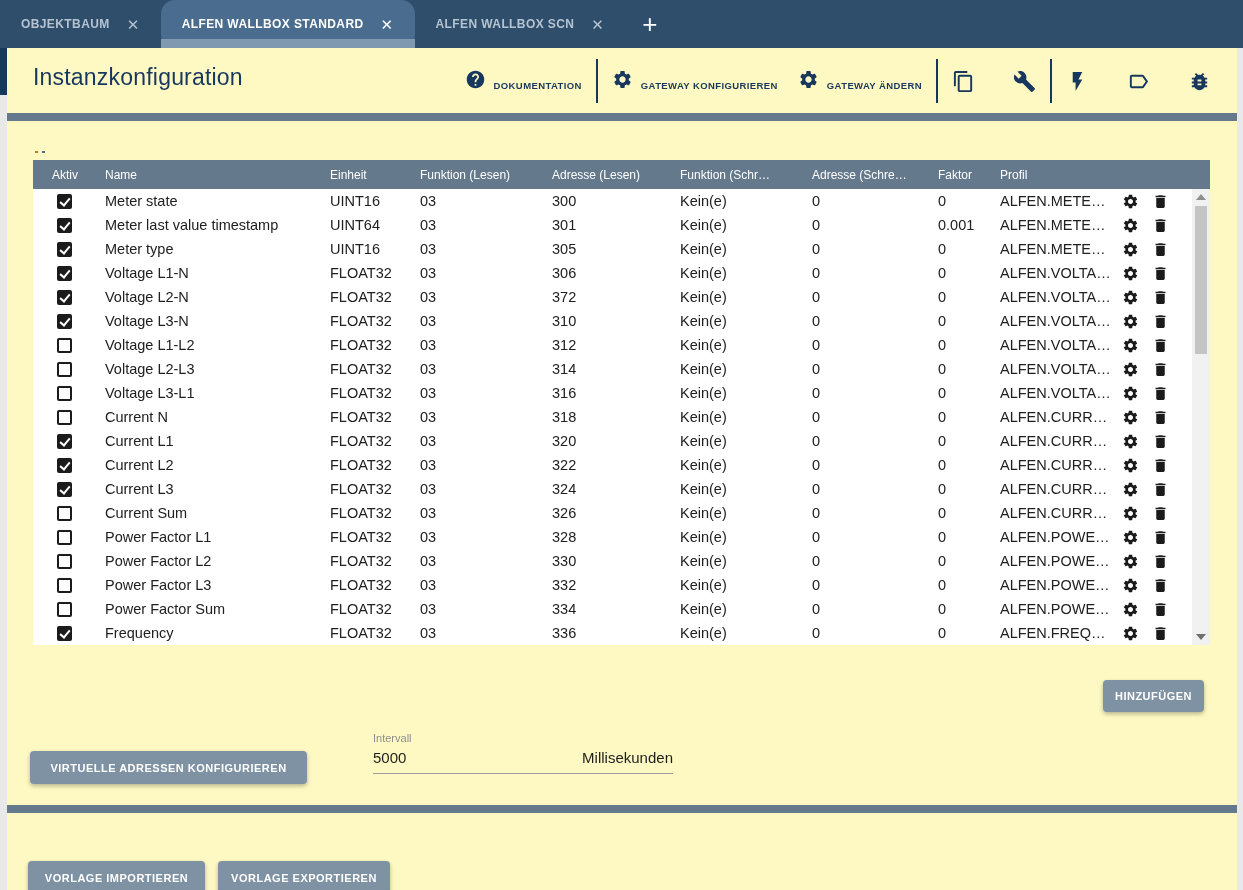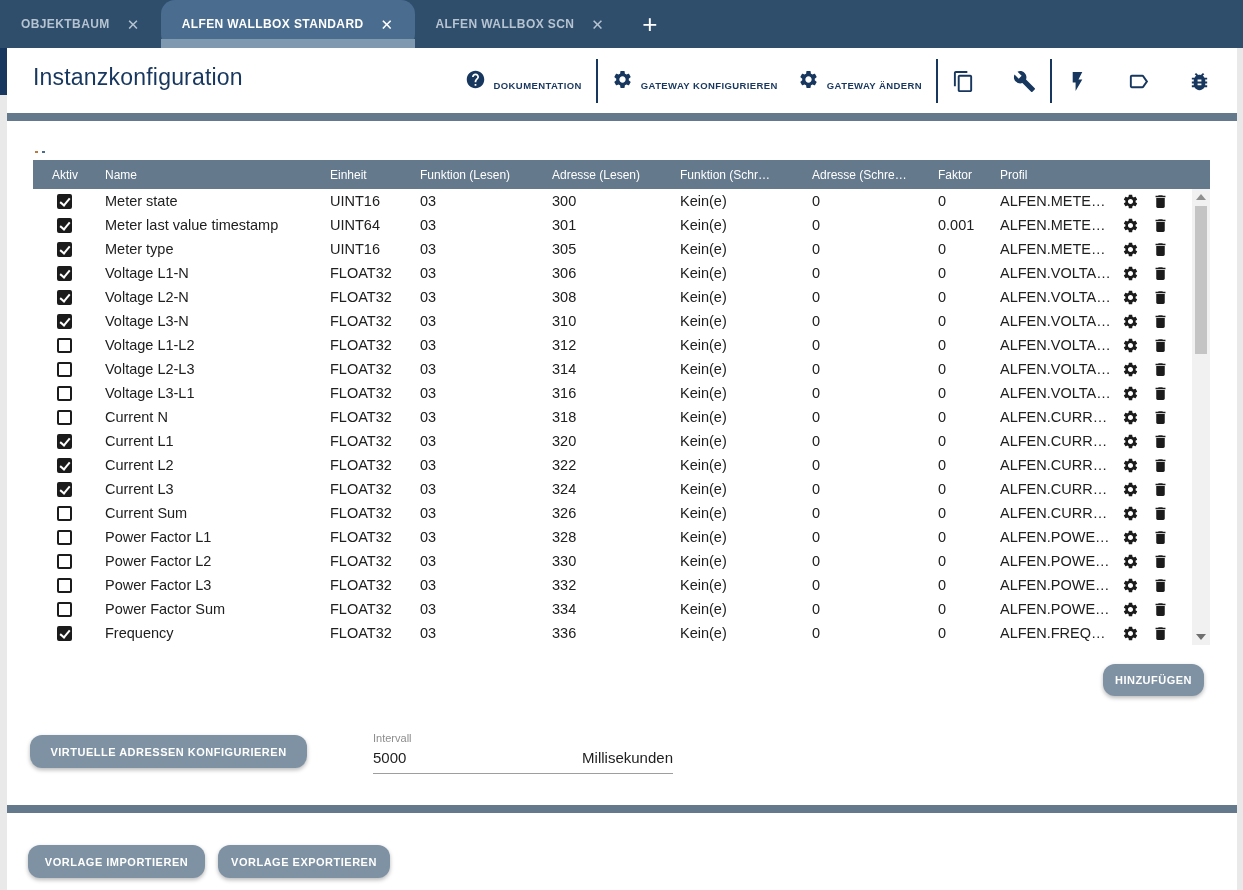--- a/index.html
+++ b/index.html
@@ -28,21 +28,21 @@
   }
   .tab .tab-close { font-size:15px; font-weight:400; line-height:1; position:relative; z-index:1; }
   .tab-add {
     display:flex; align-items:center; padding:0 17px; color:#fff;
     font-size:26px; font-weight:300; cursor:pointer;
   }
 
   
   .sheet {
     position:absolute; left:7px; top:48px; width:1230px; height:842px;
-    background:#ffffff;
+    background:#fef9c3;
   }
   .navstrip { position:absolute; left:0; top:48px; width:7px; height:47px; background:#17375e; z-index:6; }
 
   .page-title {
     position:absolute; left:26px; top:16px; font-size:23px; font-weight:500;
     color:#17375e; letter-spacing:.2px;
   }
 
   
   .toolbar {
@@ -103,23 +103,23 @@
   .vscroll { position:absolute; right:0; top:29px; width:18px; height:456px; background:#f1f1f1; }
   .vs-up, .vs-down { position:absolute; left:4px; width:0; height:0; cursor:pointer;
     border-left:5px solid transparent; border-right:5px solid transparent; }
   .vs-up { top:5px; border-bottom:6px solid #8f8f8f; }
   .vs-down { bottom:5px; border-top:6px solid #6f6f6f; }
   .vs-thumb { position:absolute; left:3px; top:17px; width:12px; height:148px; background:#c4c4c4; cursor:pointer; }
 
   
   .btn {
     position:absolute; background:#7e92a4; color:#fff; border:none;
-    border-radius:12px; font-family:inherit; font-size:11px; font-weight:700;
+    border-radius:4px; font-family:inherit; font-size:11px; font-weight:700;
     letter-spacing:.5px; box-shadow:0 2px 4px rgba(0,0,0,.28); cursor:pointer;
-    display:flex; align-items:center; justify-content:center; white-space:nowrap;
+    display:flex; align-items:center; justify-content:center; white-space:nowrap;margin-top:16px;
   }
   .btn-add     { left:1096px; top:616px; width:101px; height:32px; }
   .btn-virtual { left:23px;  top:687px; width:277px; height:33px; }
   .btn-import  { left:21px;  top:797px; width:177px; height:33px; }
   .btn-export  { left:211px; top:797px; width:172px; height:33px; }
 
   
   .interval { position:absolute; left:366px; top:684px; width:300px; }
   .int-label { font-size:11px; color:#8d8d8d; }
   .int-row {
@@ -338,21 +338,21 @@
             </span>
           </div>
         </div>
         <div class="t-row">
           <div class="cell c-check">
             <span class="checkbox checked"></span>
           </div>
           <div class="cell">Voltage L2-N</div>
           <div class="cell">FLOAT32</div>
           <div class="cell">03</div>
-          <div class="cell">308</div>
+          <div class="cell">372</div>
           <div class="cell">Kein(e)</div>
           <div class="cell">0</div>
           <div class="cell">0</div>
           <div class="cell">ALFEN.VOLTA…</div>
           <div class="cell c-icons">
             <span class="row-icon">
               <svg viewBox="0 0 24 24">
                 <path d="M19.14 12.94c.04-.3.06-.61.06-.94 0-.32-.02-.64-.07-.94l2.03-1.58c.18-.14.23-.41.12-.61l-1.92-3.32c-.12-.22-.37-.29-.59-.22l-2.39.96c-.5-.38-1.03-.7-1.62-.94l-.36-2.54c-.04-.24-.24-.41-.48-.41h-3.84c-.24 0-.43.17-.47.41l-.36 2.54c-.59.24-1.13.57-1.62.94l-2.39-.96c-.22-.08-.47 0-.59.22L2.74 8.87c-.12.21-.08.47.12.61l2.03 1.58c-.05.3-.09.63-.09.94s.02.64.07.94l-2.03 1.58c-.18.14-.23.41-.12.61l1.92 3.32c.12.22.37.29.59.22l2.39-.96c.5.38 1.03.7 1.62.94l.36 2.54c.05.24.24.41.48.41h3.84c.24 0 .44-.17.47-.41l.36-2.54c.59-.24 1.13-.56 1.62-.94l2.39.96c.22.08.47 0 .59-.22l1.92-3.32c.12-.22.07-.47-.12-.61l-2.01-1.58zM12 15.6c-1.98 0-3.6-1.62-3.6-3.6s1.62-3.6 3.6-3.6 3.6 1.62 3.6 3.6-1.62 3.6-3.6 3.6z"></path>
               </svg>
             </span>

